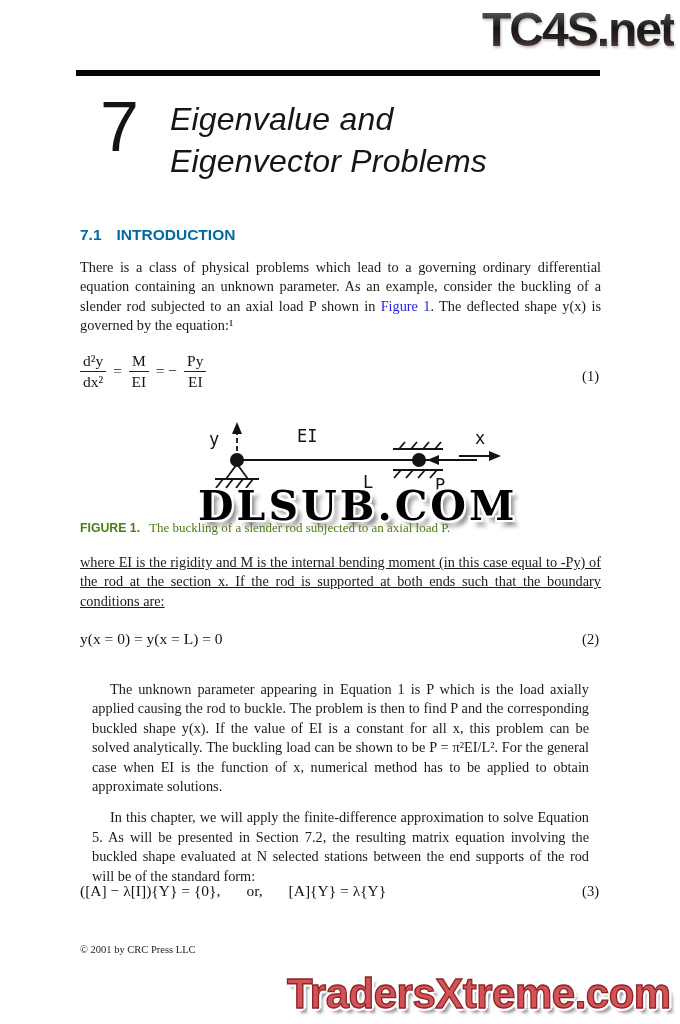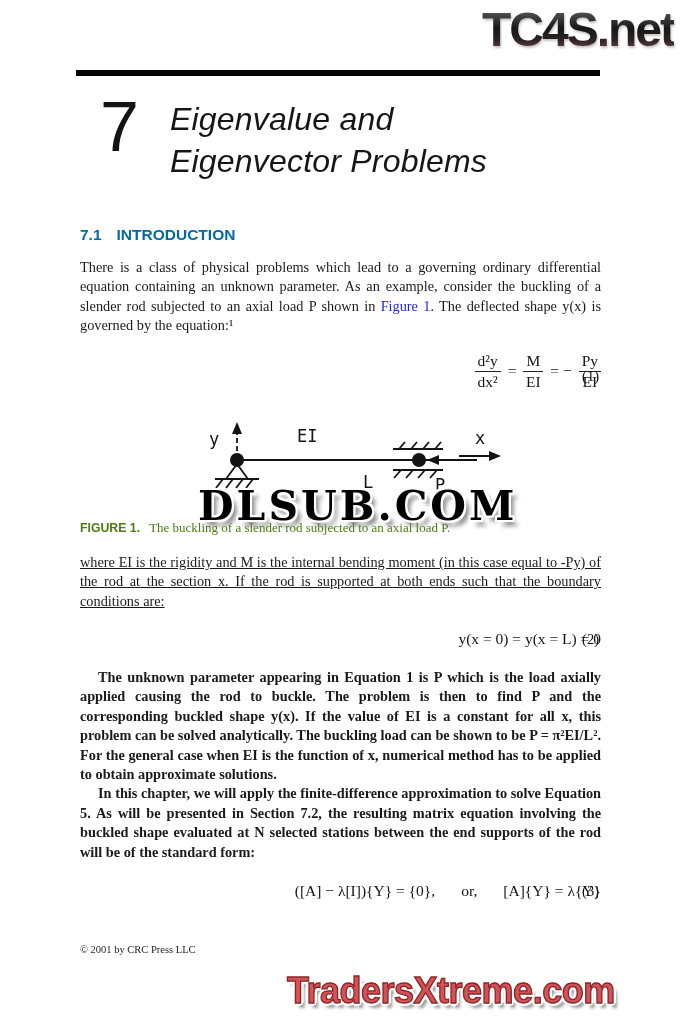--- a/index.html
+++ b/index.html
@@ -54,27 +54,27 @@
 
   
   .body-par{
     position:absolute;left:80px;width:521px;
     font-size:14.3px;line-height:19.4px;
     text-align:justify;color:#1a1a1a;
   }
   .p1{top:258px;}
   .p2{top:553px;text-decoration:underline;}
   .p34{top:668px;}
-  .p34 p{margin:0;text-indent:18px;text-align:justify;font-weight:bold;}
+  .p34 p{margin:12px;text-indent:18px;text-align:justify;}
   .fig-link{color:#2323dd;cursor:pointer;}
 
   
   .equation{
     position:absolute;left:80px;width:521px;
-    font-size:15.5px;color:#141414;text-align:right;
+    font-size:15.5px;color:#141414;text-align:left;
   }
   .eq-num{position:absolute;right:2px;top:50%;transform:translateY(-50%);font-size:14.5px;}
   .eq1{top:352px;height:48px;}
   .eq1 .eq-body{display:inline-flex;align-items:center;gap:7px;}
   .frac{display:inline-flex;flex-direction:column;align-items:center;line-height:1.15;}
   .frac .num{border-bottom:1px solid #222;padding:0 3px 1px;}
   .frac .den{padding-top:1px;}
   .eq2{top:630px;height:22px;}
   .eq2 .eq-num{top:9px;}
   .eq3{top:882px;height:22px;}
@@ -113,21 +113,21 @@
   
   .footer{
     position:absolute;left:80px;top:944px;
     font-size:10.5px;color:#222;
   }
 
   
   .wm-bottom{
     position:absolute;left:287px;top:970px;
     font-family:"Liberation Sans", sans-serif;
-    font-weight:bold;font-size:36px;letter-spacing:-.5px;
+    font-weight:bold;font-size:42px;letter-spacing:-.5px;
     color:#d15257;
     -webkit-text-stroke:1.3px #8c2424;
     text-shadow:
       -2px -2px 0 #fff, 2px -2px 0 #fff, -2px 2px 0 #fff, 2px 2px 0 #fff,
       -3px 0 0 #fff, 3px 0 0 #fff, 0 -3px 0 #fff, 0 3px 0 #fff,
       4px 5px 3px rgba(130,130,130,.8);
   }
 </style>
 </head>
 <body>

